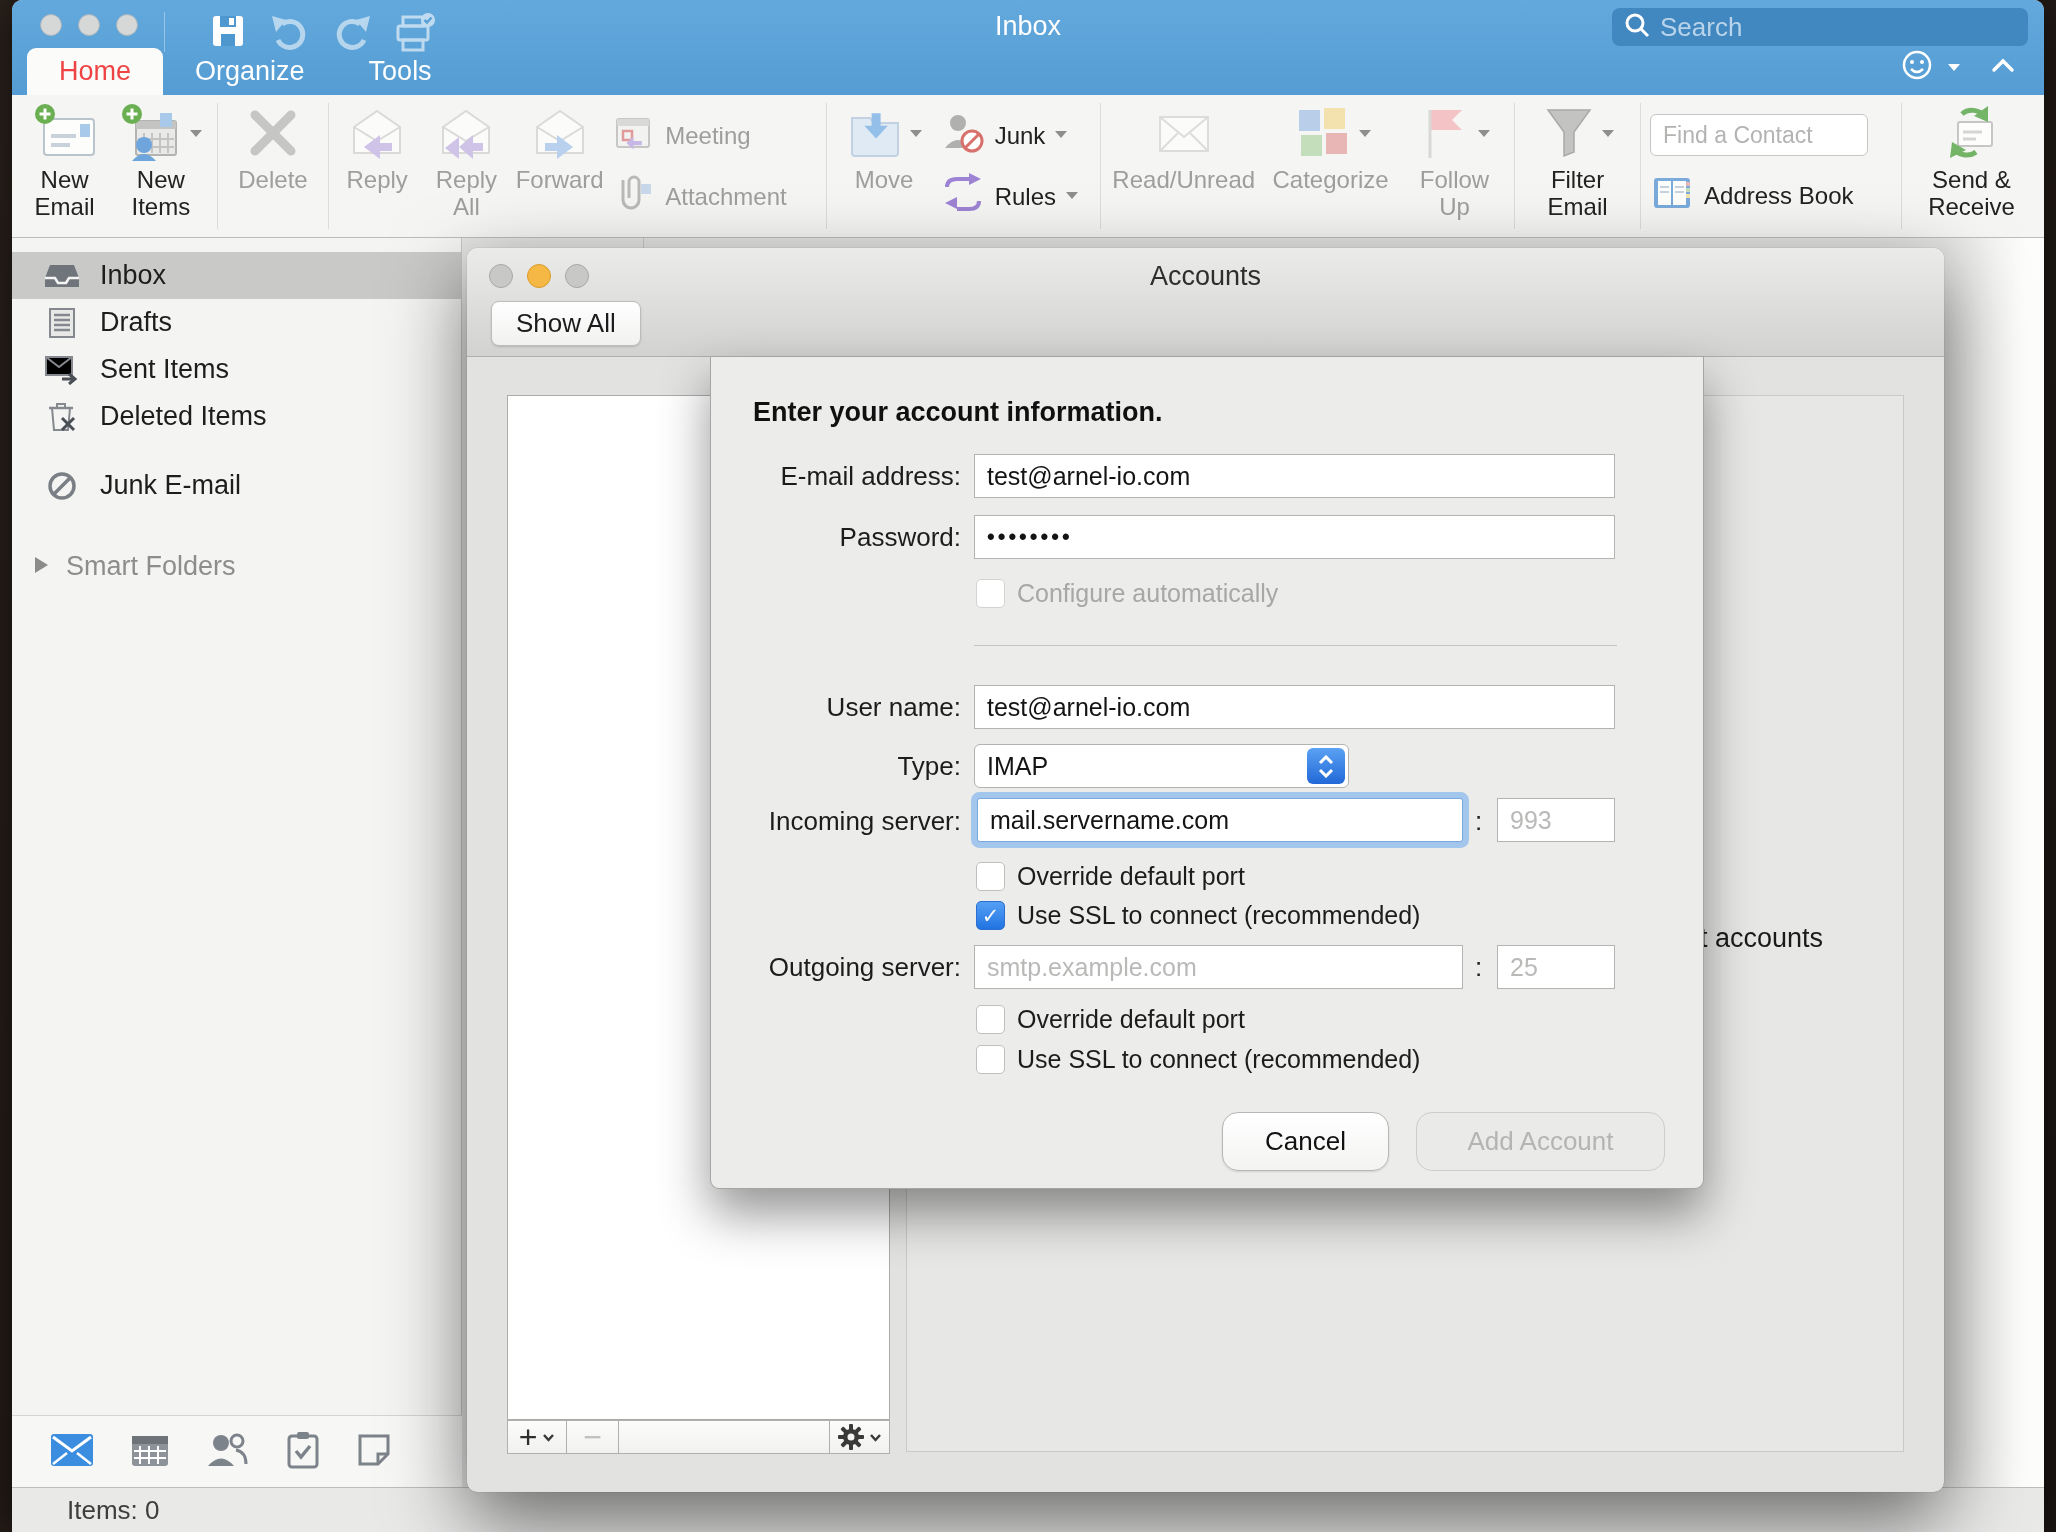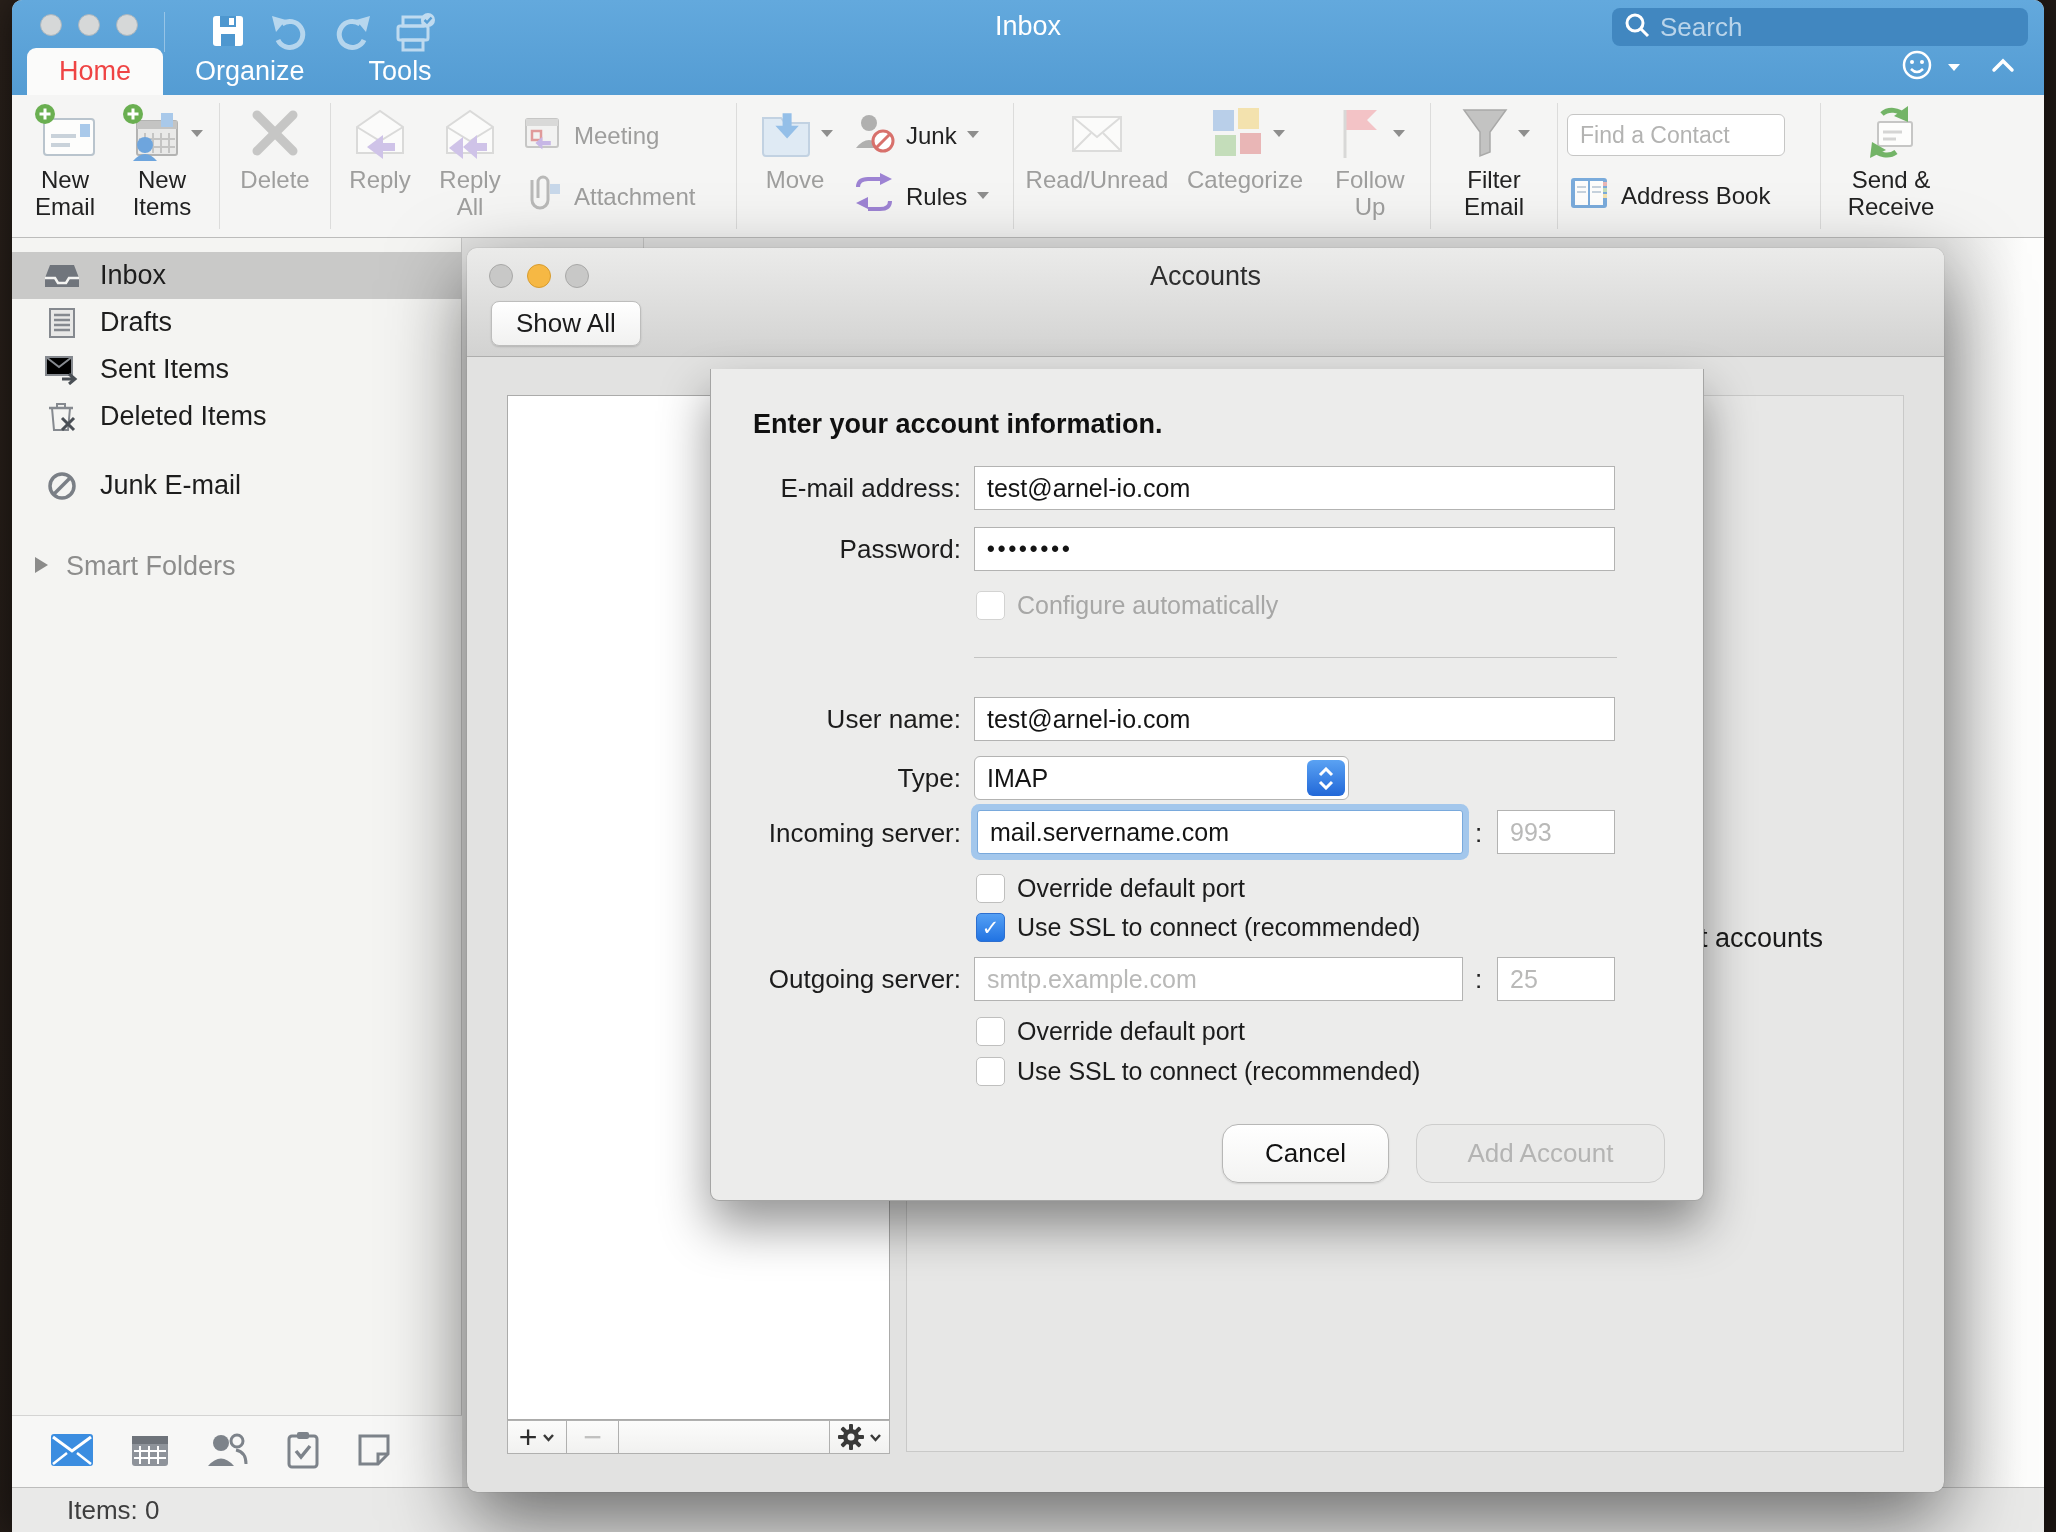--- a/index.html
+++ b/index.html
@@ -88,21 +88,21 @@
   .seg { border:1px solid #b0b0af; border-left:none; background:linear-gradient(#fcfcfb,#f1f1f0);
     display:flex; align-items:center; justify-content:center; gap:5px; }
   .seg.first { border-left:1px solid #b0b0af; }
   .seg .plus { font-size:32px; color:#2e2e2e; line-height:30px; font-weight:400; }
   .seg .minus { font-size:32px; color:#c0c0bf; line-height:30px; }
   .acc-pane { position:absolute; left:439px; top:38px; width:998px; height:1057px;
     background:#e7e7e6; border:1px solid #c9c9c8; }
   .bg-frag { position:absolute; left:1233px; top:566px; font-size:27px; color:#1b1b1b; z-index:2; }
 
   
-  .sheet { position:absolute; left:243px; top:12px; width:994px; height:832px; background:#ececeb;
+  .sheet { position:absolute; left:243px; top:0; width:994px; height:832px; background:#ececeb;
     border:1px solid #a5a5a4; border-top:none; border-radius:0 0 9px 9px;
     box-shadow:0 25px 50px rgba(0,0,0,.42); z-index:5; }
   .sheet-h { position:absolute; left:42px; top:40px; font-size:27px; font-weight:bold; color:#101010; }
   .slabel { position:absolute; left:0; width:250px; text-align:right; font-size:26px; color:#1c1c1c; line-height:44px; }
   .tin { position:absolute; border:1px solid #b3b3b2; background:#fff; font-size:25px; color:#141414;
     padding:0 12px; outline:none; font-family:inherit; height:44px; }
   .tin::placeholder { color:#b9b9b8; }
   .tin.pw { font-size:22px; letter-spacing:3px; font-weight:bold; }
   .tin.focused { border:1px solid #79a9dc; box-shadow:0 0 0 6px #a3c7ec; border-radius:3px; }
   .colon { position:absolute; font-size:26px; color:#222; line-height:44px; }
@@ -271,20 +271,30 @@
       <div class="rbtn dis" style="width:92px">
         <div class="ricon">
           <svg width="62" height="60" viewBox="0 0 62 60">
               <path d="M8 24 L31 8 L54 24 V50 H8 Z" fill="#fbfbfa" stroke="#dadad9" stroke-width="2"></path>
               <path d="M8 24 L31 38 L54 24" fill="none" stroke="#dadad9" stroke-width="2"></path>
               <path d="M38 40 h10 v8 h-10 v8 l-14 -12 14 -12 z" fill="#cfc3e8"></path>
               <path d="M24 34 v22 l-14 -11 z" fill="#cfc3e8"></path>
             </svg>
         </div>
         <div style="width:62px">Reply All</div>
+      </div>
+      <div class="rbtn dis" style="width:96px">
+        <div class="ricon">
+          <svg width="62" height="60" viewBox="0 0 62 60">
+              <path d="M8 24 L31 8 L54 24 V50 H8 Z" fill="#fbfbfa" stroke="#dadad9" stroke-width="2"></path>
+              <path d="M8 24 L31 38 L54 24" fill="none" stroke="#dadad9" stroke-width="2"></path>
+              <path d="M28 40 h-12 v8 h12 v8 l16 -12 -16 -12 z" fill="#b9d0ee"></path>
+            </svg>
+        </div>
+        <div>Forward</div>
       </div>
 
       <div class="rstack" style="width:215px">
         <div class="rrow dis">
           <span>
             <svg width="44" height="40" viewBox="0 0 44 40">
                 <rect x="6" y="6" width="32" height="28" rx="2" fill="#f2f2f1" stroke="#c6c6c5" stroke-width="2"></rect>
                 <rect x="6" y="6" width="32" height="7" fill="#d9d9d8"></rect>
                 <rect x="12" y="18" width="9" height="9" fill="none" stroke="#e09a9a" stroke-width="2.5"></rect>
                 <path d="M36 26 h-12 v-6 l-10 9 10 9 v-6 h12z" fill="#c7b7e6" transform="scale(0.7) translate(8,14)"></path>

